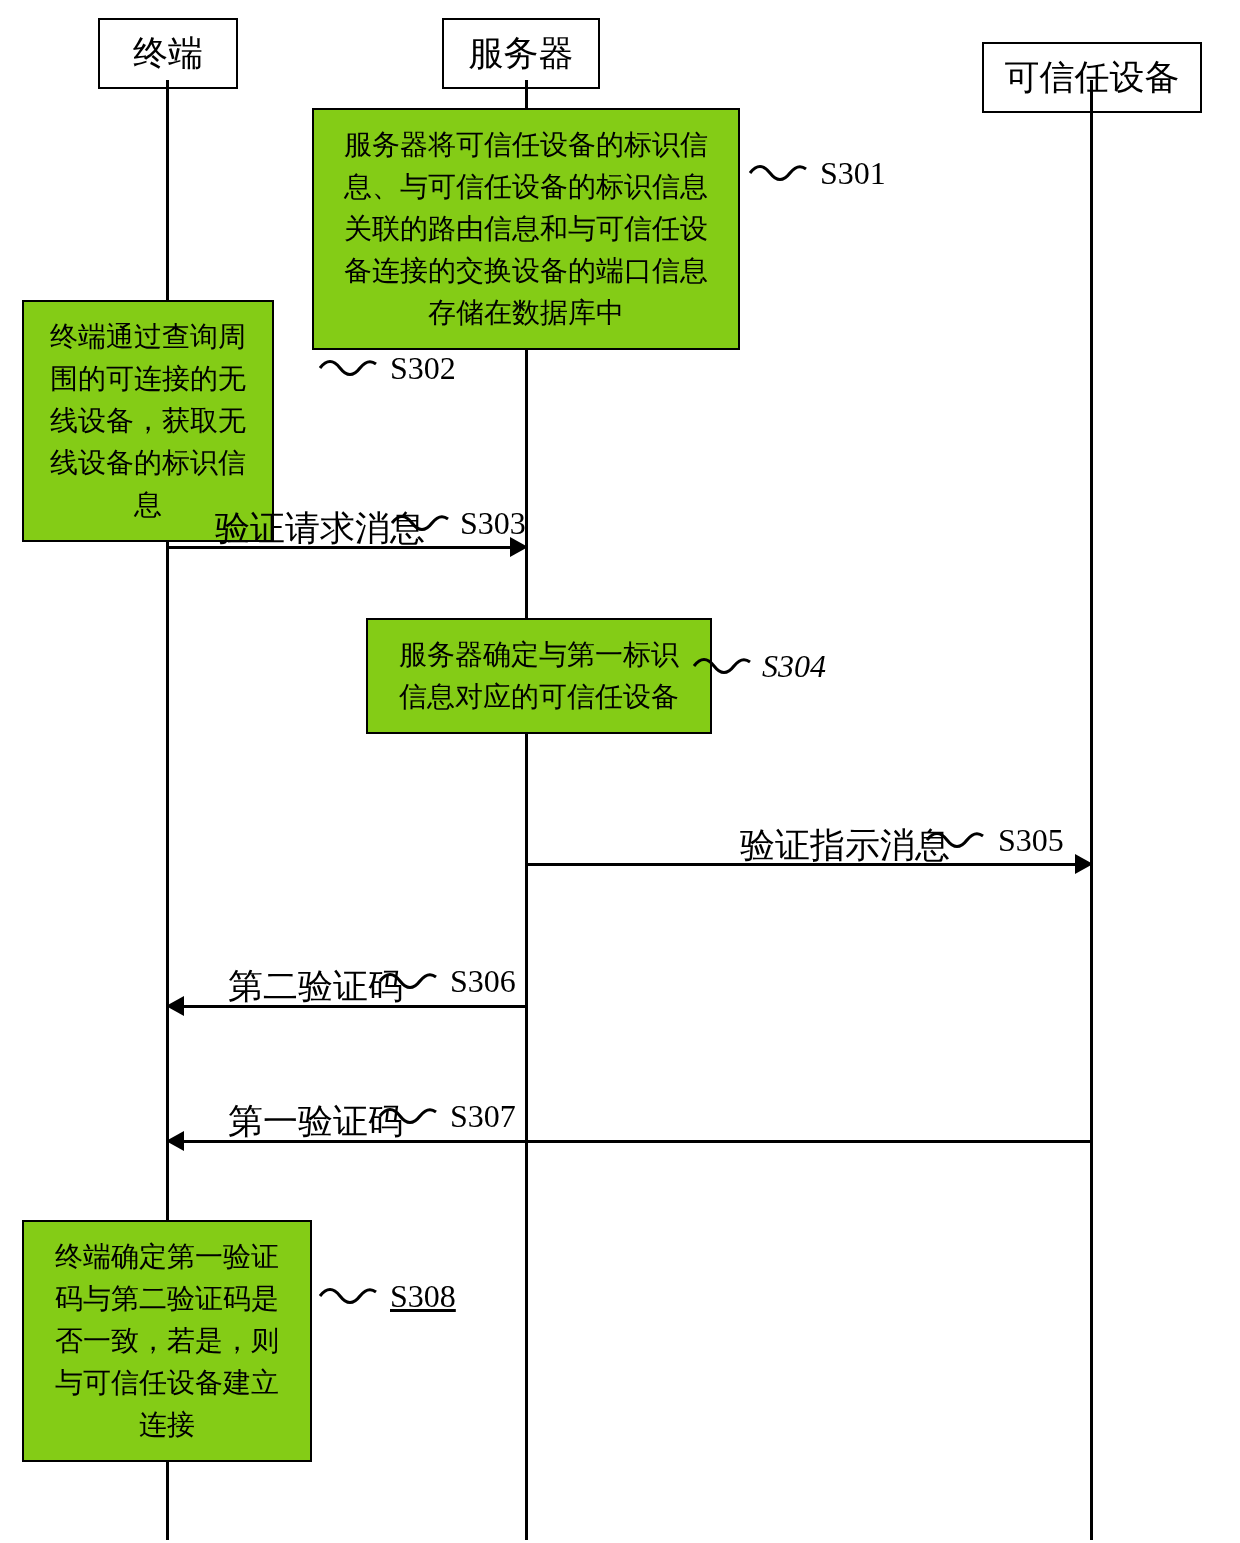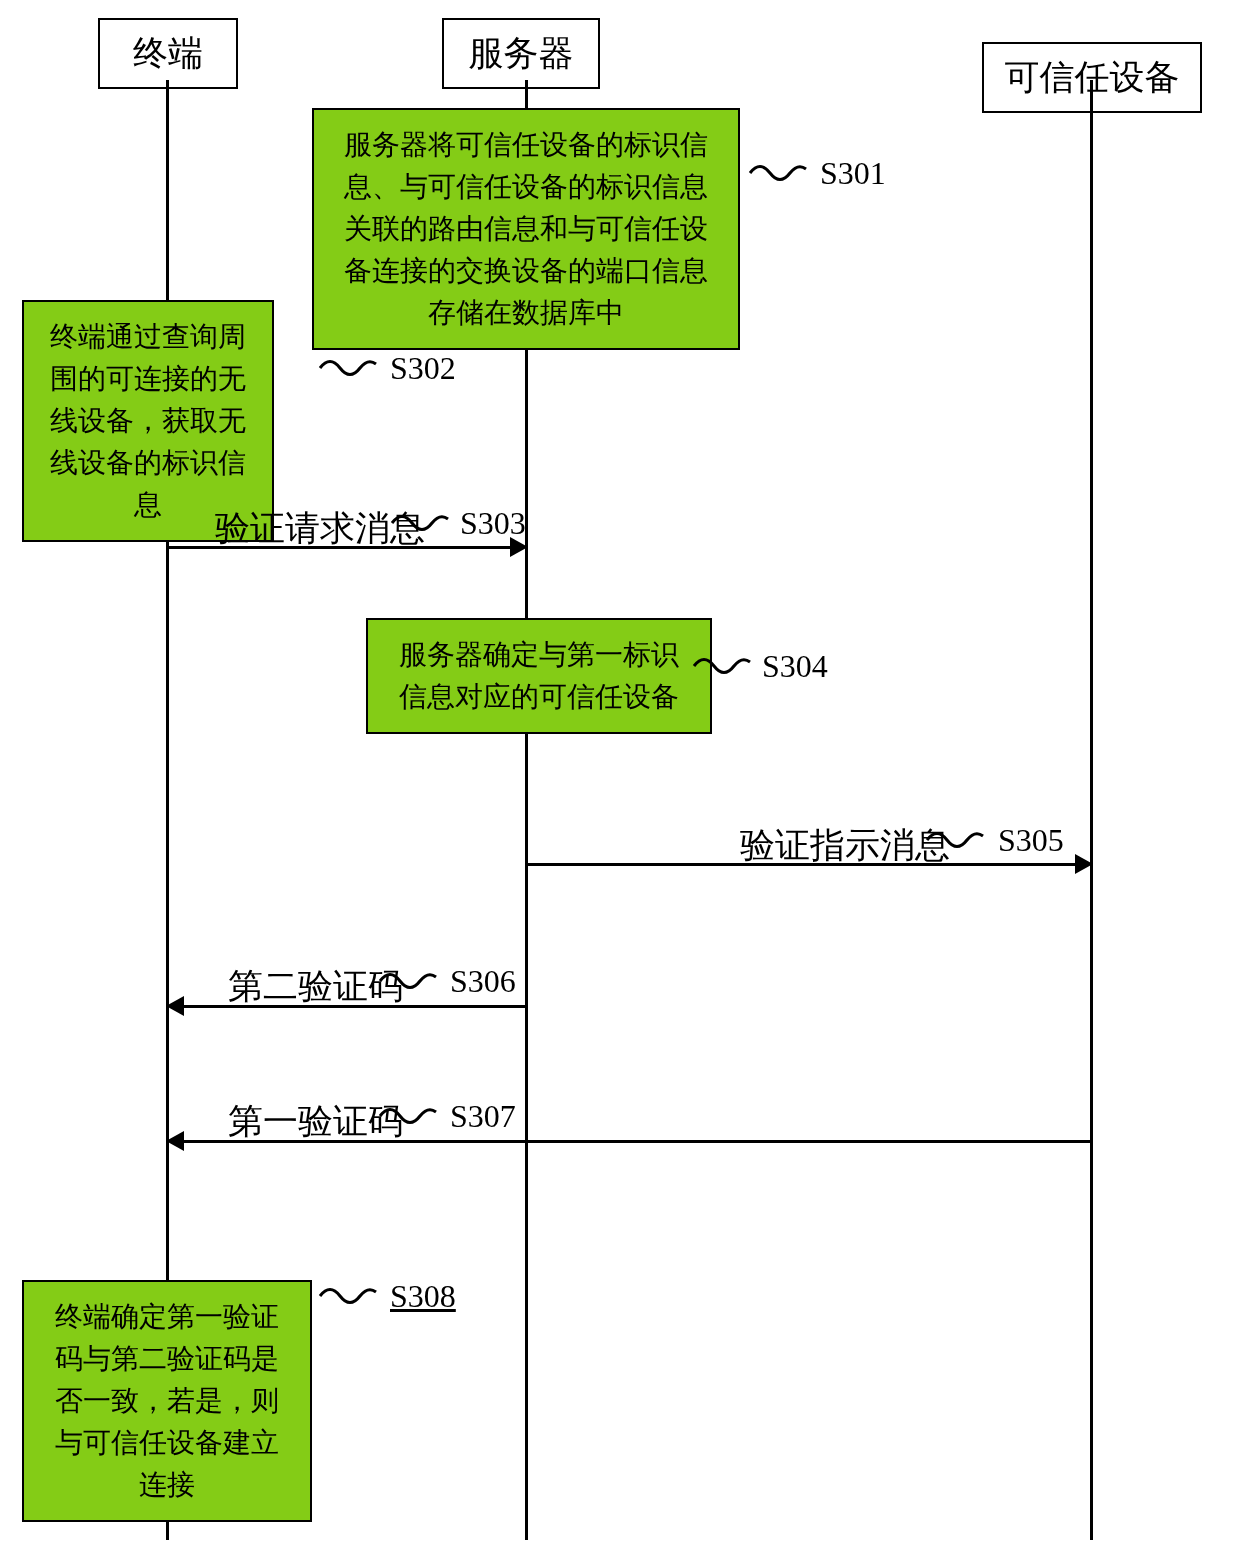--- a/index.html
+++ b/index.html
@@ -101,21 +101,21 @@
   <path d="M2 18 Q12 5 22 18 Q32 31 42 18 Q50 8 58 14" stroke="#000" stroke-width="3" fill="none"></path>
 </svg>
 <div class="step-label" style="left:460px; top:505px;">S303</div>
 <div class="message-line" style="left:168px; top:546px; width:345px;"></div>
 <div class="arrowhead-right" style="left:510px; top:537px;"></div>
 
 <div class="process-box" style="left:366px; top:618px; width:346px;">服务器确定与第一标识信息对应的可信任设备</div>
 <svg class="squiggle" style="left:692px; top:648px;" viewBox="0 0 60 30">
   <path d="M2 18 Q12 5 22 18 Q32 31 42 18 Q50 8 58 14" stroke="#000" stroke-width="3" fill="none"></path>
 </svg>
-<div class="step-label" style="left:762px; top:648px;">S304</div>
+<div class="step-label" style="left:762px; top:648px;font-style:italic;">S304</div>
 
 <div class="msg-label" style="left:740px; top:822px;">验证指示消息</div>
 <svg class="squiggle" style="left:925px; top:822px;" viewBox="0 0 60 30">
   <path d="M2 18 Q12 5 22 18 Q32 31 42 18 Q50 8 58 14" stroke="#000" stroke-width="3" fill="none"></path>
 </svg>
 <div class="step-label" style="left:998px; top:822px;">S305</div>
 <div class="message-line" style="left:527px; top:863px; width:548px;"></div>
 <div class="arrowhead-right" style="left:1075px; top:854px;"></div>
 
 <div class="msg-label" style="left:228px; top:963px;">第二验证码</div>
@@ -127,17 +127,17 @@
 <div class="arrowhead-left" style="left:166px; top:996px;"></div>
 
 <div class="msg-label" style="left:228px; top:1098px;">第一验证码</div>
 <svg class="squiggle" style="left:378px; top:1098px;" viewBox="0 0 60 30">
   <path d="M2 18 Q12 5 22 18 Q32 31 42 18 Q50 8 58 14" stroke="#000" stroke-width="3" fill="none"></path>
 </svg>
 <div class="step-label" style="left:450px; top:1098px;">S307</div>
 <div class="message-line" style="left:182px; top:1140px; width:908px;"></div>
 <div class="arrowhead-left" style="left:166px; top:1131px;"></div>
 
-<div class="process-box" style="left:22px; top:1280px; width:290px;text-align:center;">终端确定第一验证码与第二验证码是否一致，若是，则与可信任设备建立连接</div>
+<div class="process-box" style="left:22px; top:1220px; width:290px;text-align:center;">终端确定第一验证码与第二验证码是否一致，若是，则与可信任设备建立连接</div>
 <svg class="squiggle" style="left:318px; top:1278px;" viewBox="0 0 60 30">
   <path d="M2 18 Q12 5 22 18 Q32 31 42 18 Q50 8 58 14" stroke="#000" stroke-width="3" fill="none"></path>
 </svg>
 <div class="step-label" style="left:390px; top:1278px;text-decoration:underline;">S308</div>
 
 </body></html>

